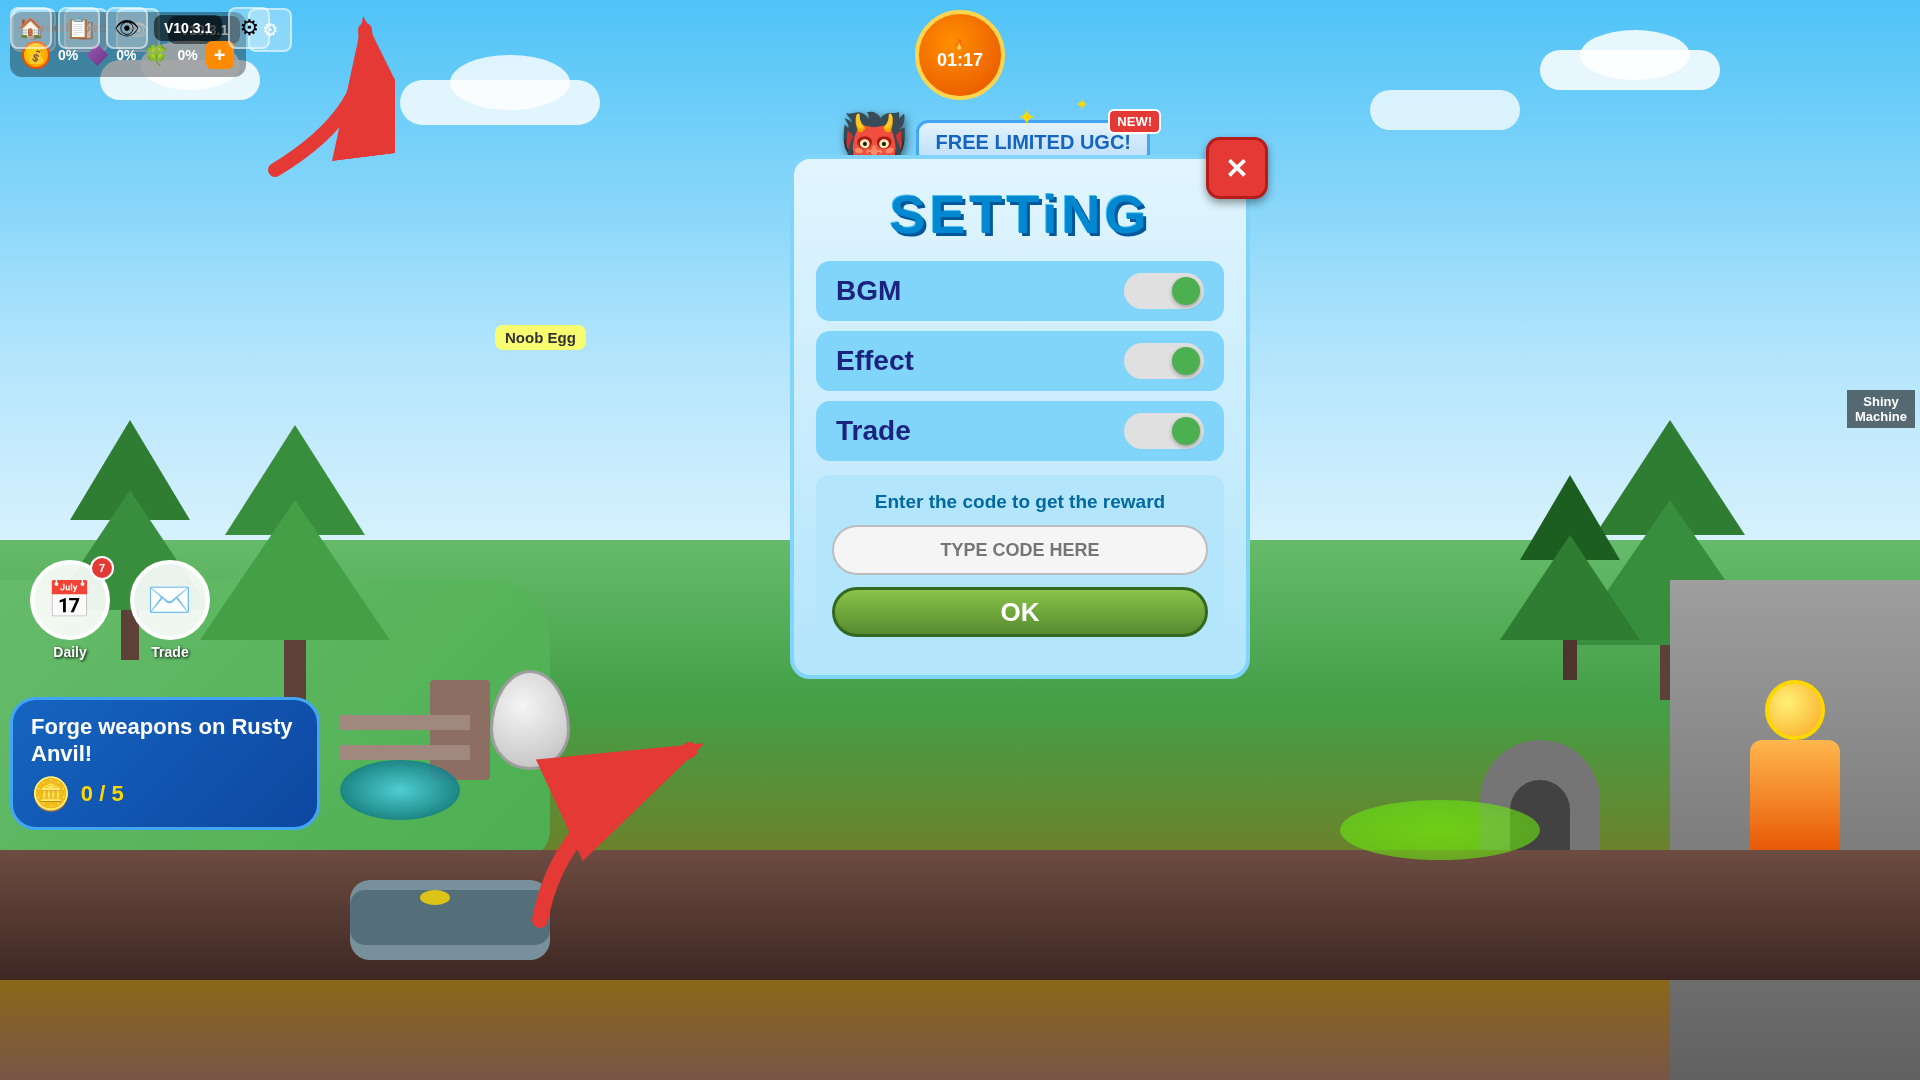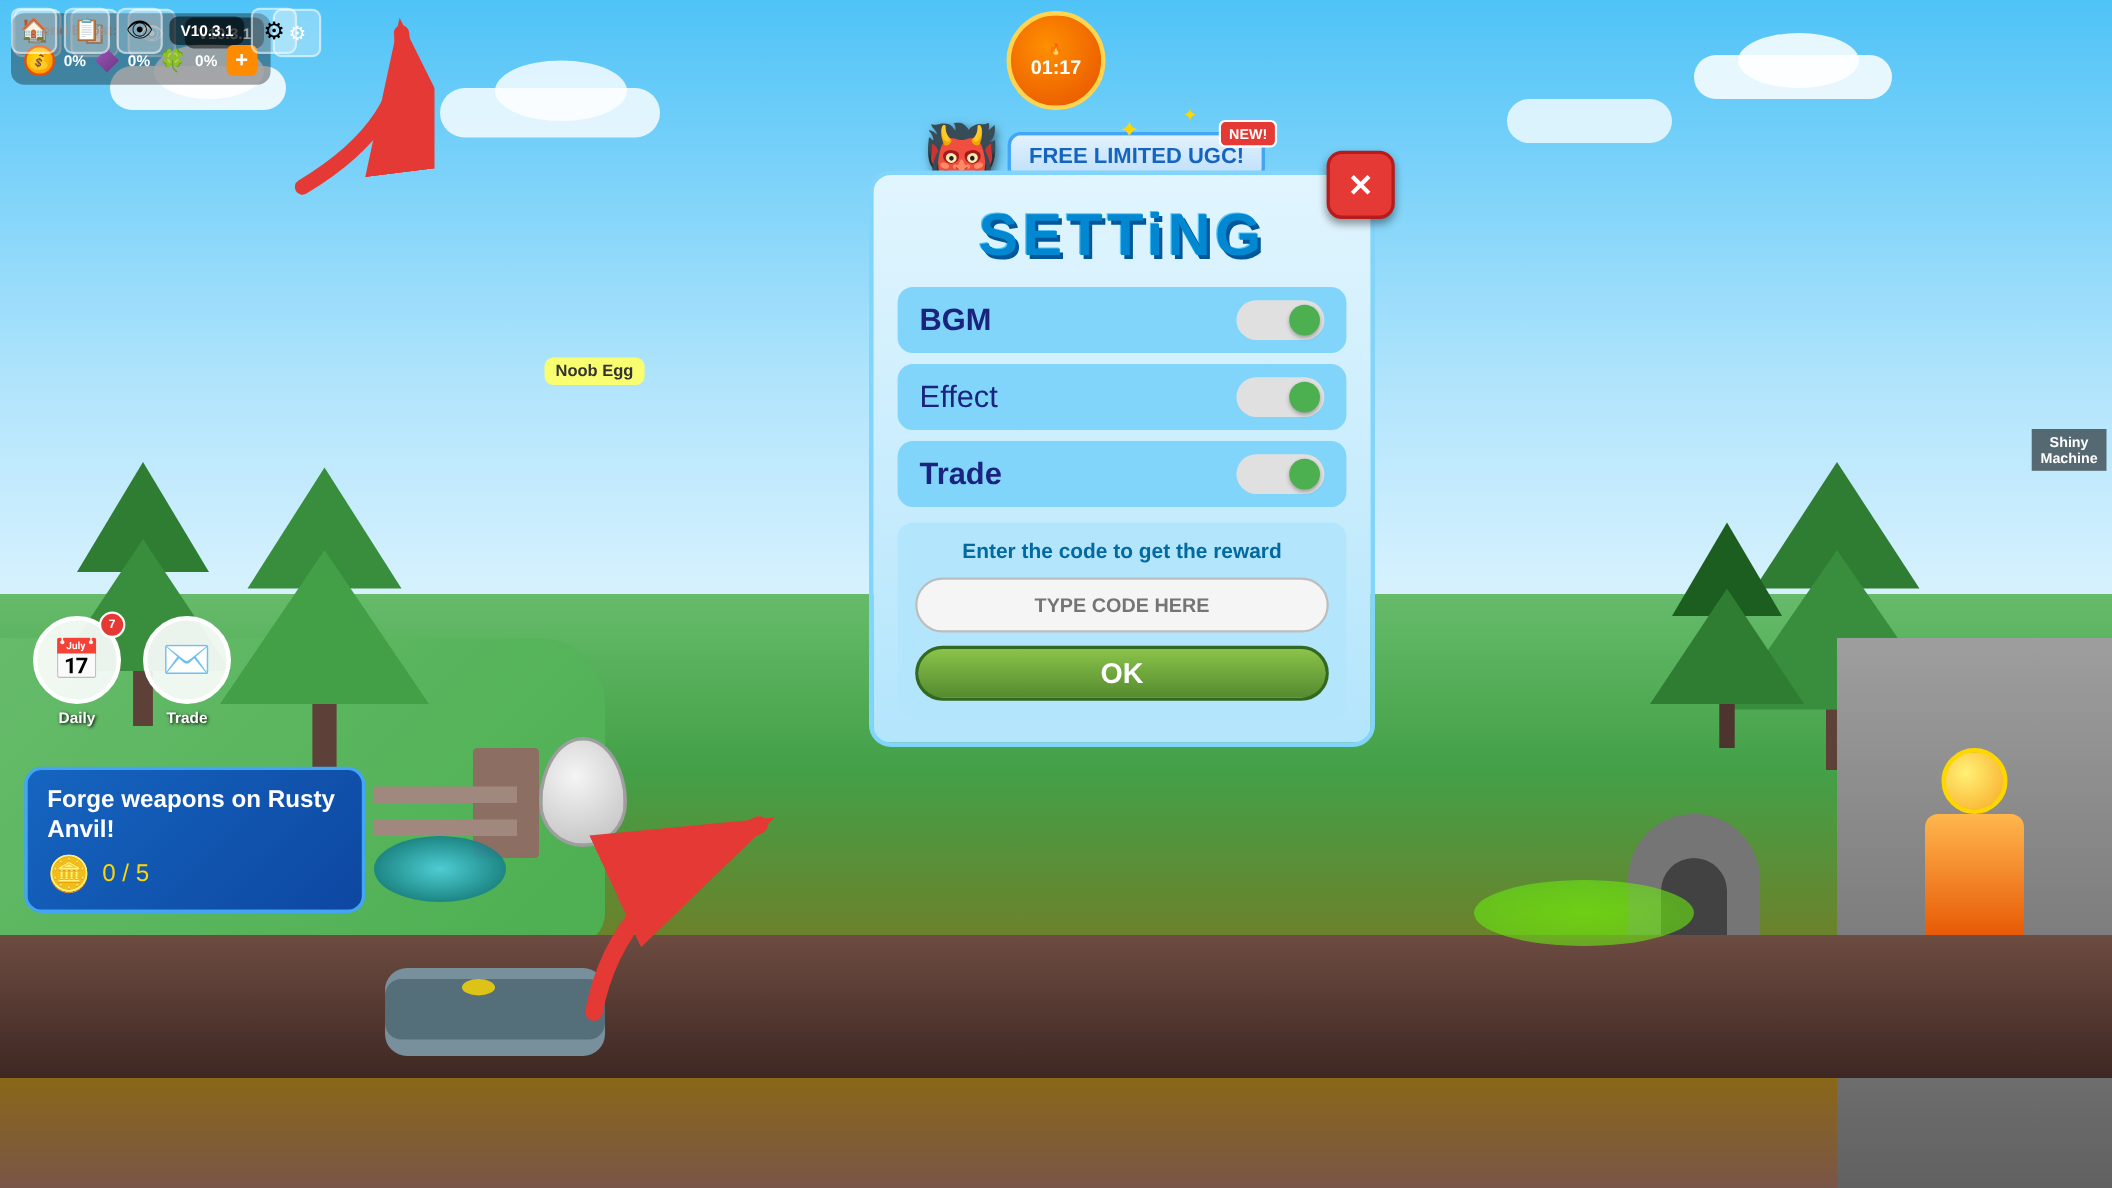--- a/index.html
+++ b/index.html
@@ -179,25 +179,25 @@
   <span style="color:white;font-size:14px;font-weight:bold;text-shadow:1px 1px 3px black;margin-top:4px;">Daily</span>
 </div>
 
 <div style="position:absolute;bottom:420px;left:130px;z-index:15;display:flex;flex-direction:column;align-items:center;cursor:pointer;">
   <div style="width:80px;height:80px;border-radius:50%;background:rgba(255,255,255,0.9);border:4px solid white;display:flex;align-items:center;justify-content:center;">
     <span style="font-size:36px;">✉️</span>
   </div>
   <span style="color:white;font-size:14px;font-weight:bold;text-shadow:1px 1px 3px black;margin-top:4px;">Trade</span>
 </div>
 
-<div style="position:absolute;bottom:250px;left:22px;z-index:15;background:linear-gradient(135deg,#1565C0,#0D47A1);border-radius:16px;padding:14px 18px;max-width:310px;border:3px solid #42A5F5;">
+<div style="position:absolute;bottom:250px;left:10px;z-index:15;background:linear-gradient(135deg,#1565C0,#0D47A1);border-radius:26px;padding:14px 18px;max-width:310px;border:3px solid #42A5F5;">
   <div style="color:white;font-size:22px;font-weight:900;line-height:1.2;margin-bottom:8px;">Forge weapons on Rusty Anvil!</div>
   <div style="display:flex;align-items:center;gap:10px;">
     <span style="font-size:32px;">🪙</span>
-    <span style="color:#FFD700;font-size:22px;font-weight:normal;">0 / 5</span>
+    <span style="color:#FFD700;font-size:22px;font-weight:bold;">0 / 5</span>
   </div>
 </div>
 
 <div style="position:absolute;top:325px;left:495px;background:rgba(255,255,100,0.92);color:#333;font-size:15px;font-weight:bold;padding:4px 10px;border-radius:8px;z-index:15;">Noob Egg</div>
 
 <div style="position:absolute;top:390px;right:5px;background:rgba(0,0,0,0.55);color:white;font-size:13px;font-weight:bold;padding:4px 8px;border-radius:0;z-index:15;text-align:center;">Shiny<br>Machine</div>
 
 <div style="position:absolute;top:10px;left:50%;transform:translateX(-50%);z-index:20;">
   <div style="width:90px;height:90px;border-radius:50%;background:radial-gradient(circle at 40% 35%,#FF8F00,#E65100);border:4px solid #FFD54F;display:flex;align-items:center;justify-content:center;flex-direction:column;">
     <span style="font-size:10px;color:rgba(255,255,255,0.7);">🔥</span>
@@ -240,21 +240,21 @@
   <div style="text-align:center;font-size:54px;font-weight:900;color:#0288D1;text-shadow:3px 3px 0 #01579B,-1px -1px 0 #4FC3F7;margin-bottom:16px;letter-spacing:4px;font-family:'Arial Black',Arial,sans-serif;">SETTiNG</div>
 
   <div style="background:#81D4FA;border-radius:14px;padding:12px 20px;display:flex;align-items:center;justify-content:space-between;margin-bottom:10px;">
     <span style="font-size:28px;font-weight:900;color:#1A237E;">BGM</span>
     <div style="width:80px;height:36px;background:#E0E0E0;border-radius:18px;position:relative;cursor:pointer;">
       <div style="position:absolute;right:4px;top:4px;width:28px;height:28px;border-radius:50%;background:#4CAF50;box-shadow:0 2px 4px rgba(0,0,0,0.3);"></div>
     </div>
   </div>
 
   <div style="background:#81D4FA;border-radius:14px;padding:12px 20px;display:flex;align-items:center;justify-content:space-between;margin-bottom:10px;">
-    <span style="font-size:28px;font-weight:400;color:#1A237E;">Effect</span>
+    <span style="font-size:28px;font-weight:700;color:#1A237E;">Effect</span>
     <div style="width:80px;height:36px;background:#E0E0E0;border-radius:18px;position:relative;cursor:pointer;">
       <div style="position:absolute;right:4px;top:4px;width:28px;height:28px;border-radius:50%;background:#4CAF50;box-shadow:0 2px 4px rgba(0,0,0,0.3);"></div>
     </div>
   </div>
 
   <div style="background:#81D4FA;border-radius:14px;padding:12px 20px;display:flex;align-items:center;justify-content:space-between;margin-bottom:14px;">
     <span style="font-size:28px;font-weight:900;color:#1A237E;">Trade</span>
     <div style="width:80px;height:36px;background:#E0E0E0;border-radius:18px;position:relative;cursor:pointer;">
       <div style="position:absolute;right:4px;top:4px;width:28px;height:28px;border-radius:50%;background:#4CAF50;box-shadow:0 2px 4px rgba(0,0,0,0.3);"></div>
     </div>

